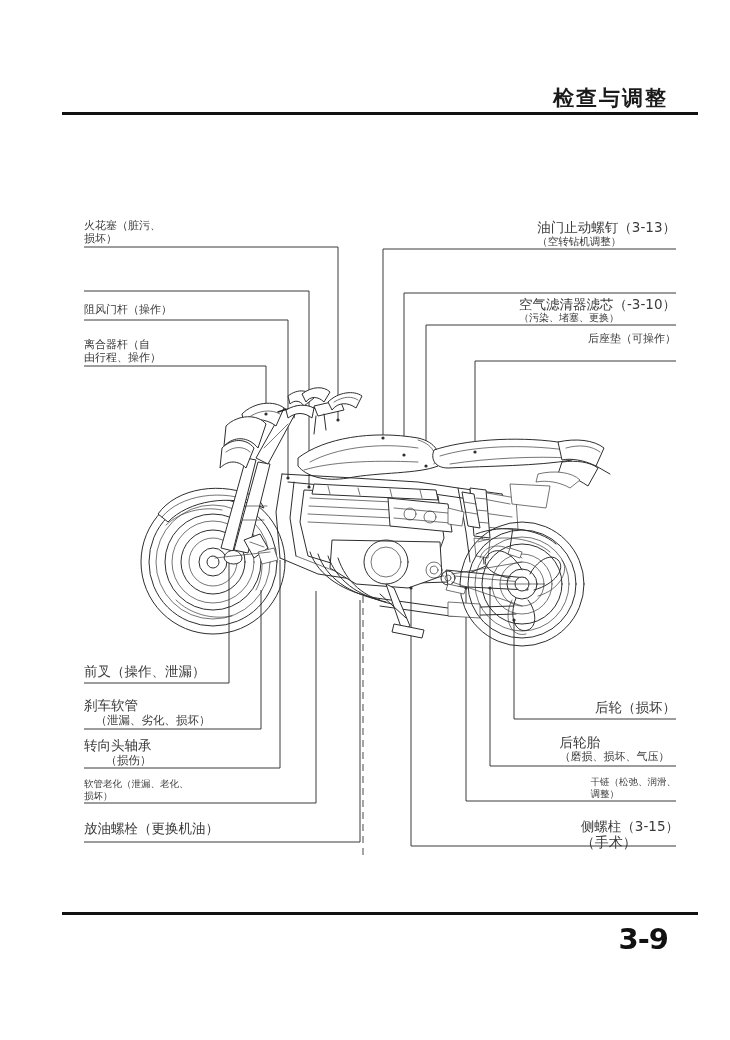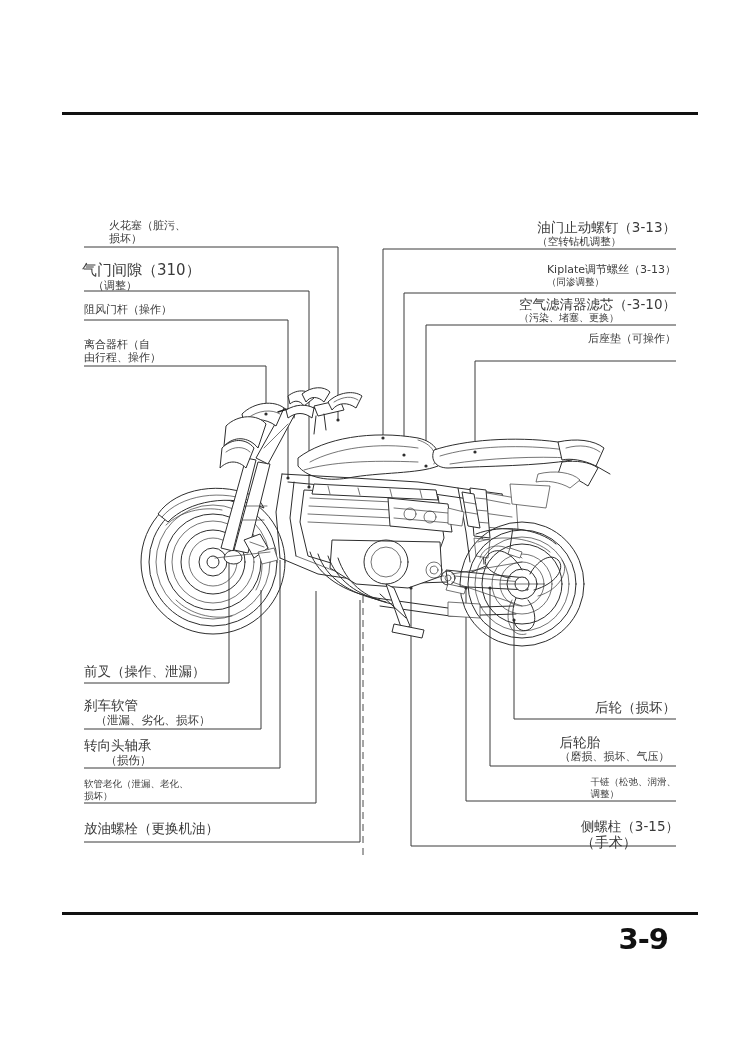--- a/index.html
+++ b/index.html
@@ -57,20 +57,21 @@
   .ln-h{fill:none;stroke:#1f1f1f;stroke-width:1.4;stroke-linejoin:round;stroke-linecap:round;}
   .fl-w{fill:#ffffff;stroke:#2e2e2e;stroke-width:1;stroke-linejoin:round;}
   .fl-w-t{fill:#ffffff;stroke:#3a3a3a;stroke-width:0.7;stroke-linejoin:round;}
   .dot{fill:#2e2e2e;}
 </style>
 </head>
 <body>
 
 <div class="page">
 
+  <div class="header-title">检查与调整</div>
   <div class="header-rule"></div>
 
   <svg class="leaders" viewBox="0 0 730 1040">
 
     <path d="M84,247 H338 V420"></path>
     <path d="M84,291 H309 V487"></path>
     <path d="M84,320 H288 V478"></path>
     <path d="M84,366 H266 V414"></path>
 
     <path d="M84,683 H229 V558"></path>
@@ -291,29 +292,25 @@
     <circle class="dot" cx="265" cy="76" r="1.6"></circle>
     <circle class="dot" cx="286" cy="93" r="1.6"></circle>
     <circle class="dot" cx="308" cy="104" r="1.6"></circle>
     <circle class="dot" cx="357" cy="90" r="1.6"></circle>
     <circle class="dot" cx="396" cy="258" r="1.6"></circle>
     <circle class="dot" cx="372" cy="226" r="1.6"></circle>
     <circle class="dot" cx="348" cy="226" r="1.6"></circle>
     <circle class="dot" cx="293" cy="226" r="1.6"></circle>
   </svg>
 
-  <div class="label sz-m" style="left:84px;top:219px;margin-left:25px;">
+  <div class="label sz-m" style="left:84px;top:219px;">
     <span class="l1">火花塞（脏污、</span>
     <span class="l2" style="text-indent:0">损坏）</span>
   </div>
 
-  <div class="label sz-xl" style="left:82px;top:261px;">
-    <span class="l1">气门间隙（310）</span>
-    <span class="l2" style="font-size:11px;">（调整）</span>
-  </div>
 
   <div class="label sz-m" style="left:84px;top:303px;">
     <span class="l1">阻风门杆（操作）</span>
   </div>
 
   <div class="label sz-m" style="left:84px;top:338px;">
     <span class="l1">离合器杆（自</span>
     <span class="l2" style="text-indent:0">由行程、操作）</span>
   </div>
 
@@ -338,24 +335,20 @@
 
   <div class="label sz-l" style="left:84px;top:820px;">
     <span class="l1">放油螺栓（更换机油）</span>
   </div>
 
   <div class="label sz-l ta-r" style="right:54px;top:219px;">
     <span class="l1">油门止动螺钉（3-13）</span>
     <span class="l2" style="font-size:10.5px;">（空转钻机调整）</span>
   </div>
 
-  <div class="label sz-m ta-r" style="right:54px;top:263px;">
-    <span class="l1">Kiplate调节螺丝（3-13）</span>
-    <span class="l2" style="font-size:9.5px;">（同渗调整）</span>
-  </div>
 
   <div class="label sz-l ta-r" style="right:54px;top:296px;">
     <span class="l1">空气滤清器滤芯（-3-10）</span>
     <span class="l2" style="font-size:10px;">（污染、堵塞、更换）</span>
   </div>
 
   <div class="label sz-m ta-r" style="right:54px;top:332px;">
     <span class="l1">后座垫（可操作）</span>
   </div>
 

